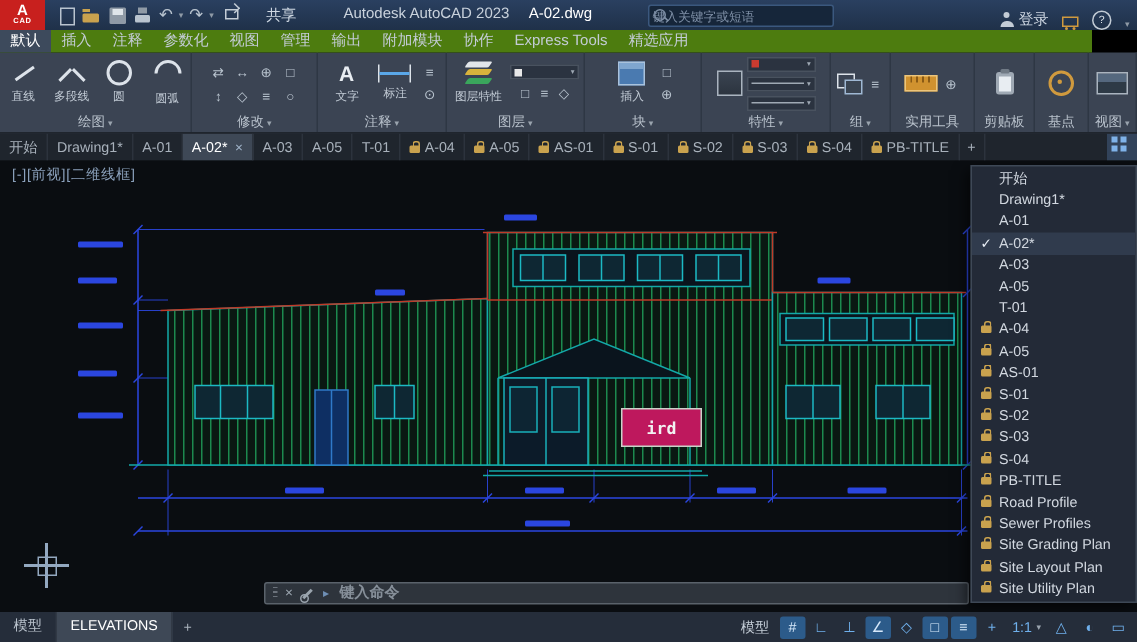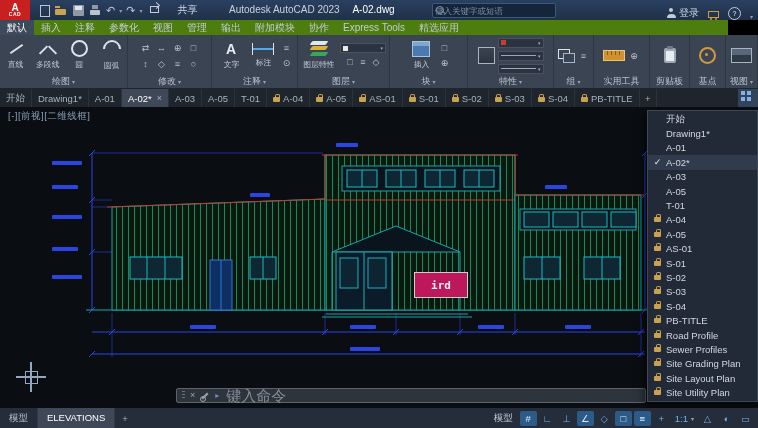--- a/index.html
+++ b/index.html
@@ -123,21 +123,21 @@
   .ucs::after{content:"";position:absolute;left:14px;top:0;width:2px;height:30px;background:#93a8c0;}
   .ucs-box{position:absolute;left:9px;top:9px;width:11px;height:11px;border:1px solid #93a8c0;}
   .cmdbar{position:absolute;left:176px;top:281px;width:470px;height:15px;background:#2e343c;border:1px solid #5a626b;
     border-radius:2px;display:flex;align-items:center;gap:5px;padding:0 5px;box-sizing:border-box;z-index:6;}
   .cmd-grip{width:3px;height:9px;background:repeating-linear-gradient(#6b727b 0 1px,transparent 1px 3px);}
   .cmd-close{color:#9aa4ae;font-size:9px;line-height:13px;}
   .wrench-icon{width:10px;height:10px;position:relative;}
   .wrench-icon::before{content:"";position:absolute;left:1px;top:4px;width:8px;height:2px;background:#9aa4ae;transform:rotate(-45deg);}
   .wrench-icon::after{content:"";position:absolute;left:0;top:5px;width:4px;height:4px;border:1px solid #9aa4ae;border-radius:50%;}
   .cmd-caret{color:#6f8fb5;font-size:8px;}
-  .cmd-input{flex:1;background:transparent;border:none;outline:none;color:#aeb6c0;font-size:15px;font-family:inherit;}
+  .cmd-input{flex:1;background:transparent;border:none;outline:none;color:#aeb6c0;font-size:10px;font-family:inherit;font-weight:bold;}
   .cmd-input::placeholder{color:#868f99;}
   
   .tabmenu{position:absolute;left:647px;top:110px;width:111px;height:292px;background:#232a37;border:1px solid #3e4856;
     box-shadow:-3px 3px 8px rgba(0,0,0,.55);z-index:20;box-sizing:border-box;padding:1px 0;overflow:hidden;}
   .dd-item{display:flex;align-items:center;height:14.4px;padding:0 4px;gap:3px;font-size:9.5px;color:#d2d8e0;white-space:nowrap;}
   .dd-item.checked{background:#303b4d;}
   .dd-ico{width:11px;display:flex;justify-content:center;align-items:center;flex:none;}
   .dd-check{display:none;color:#e8eef5;font-size:9px;}
   .dd-item.checked .dd-check{display:block;}
   .dd-item .lock-icon{display:none;margin-top:0;}

